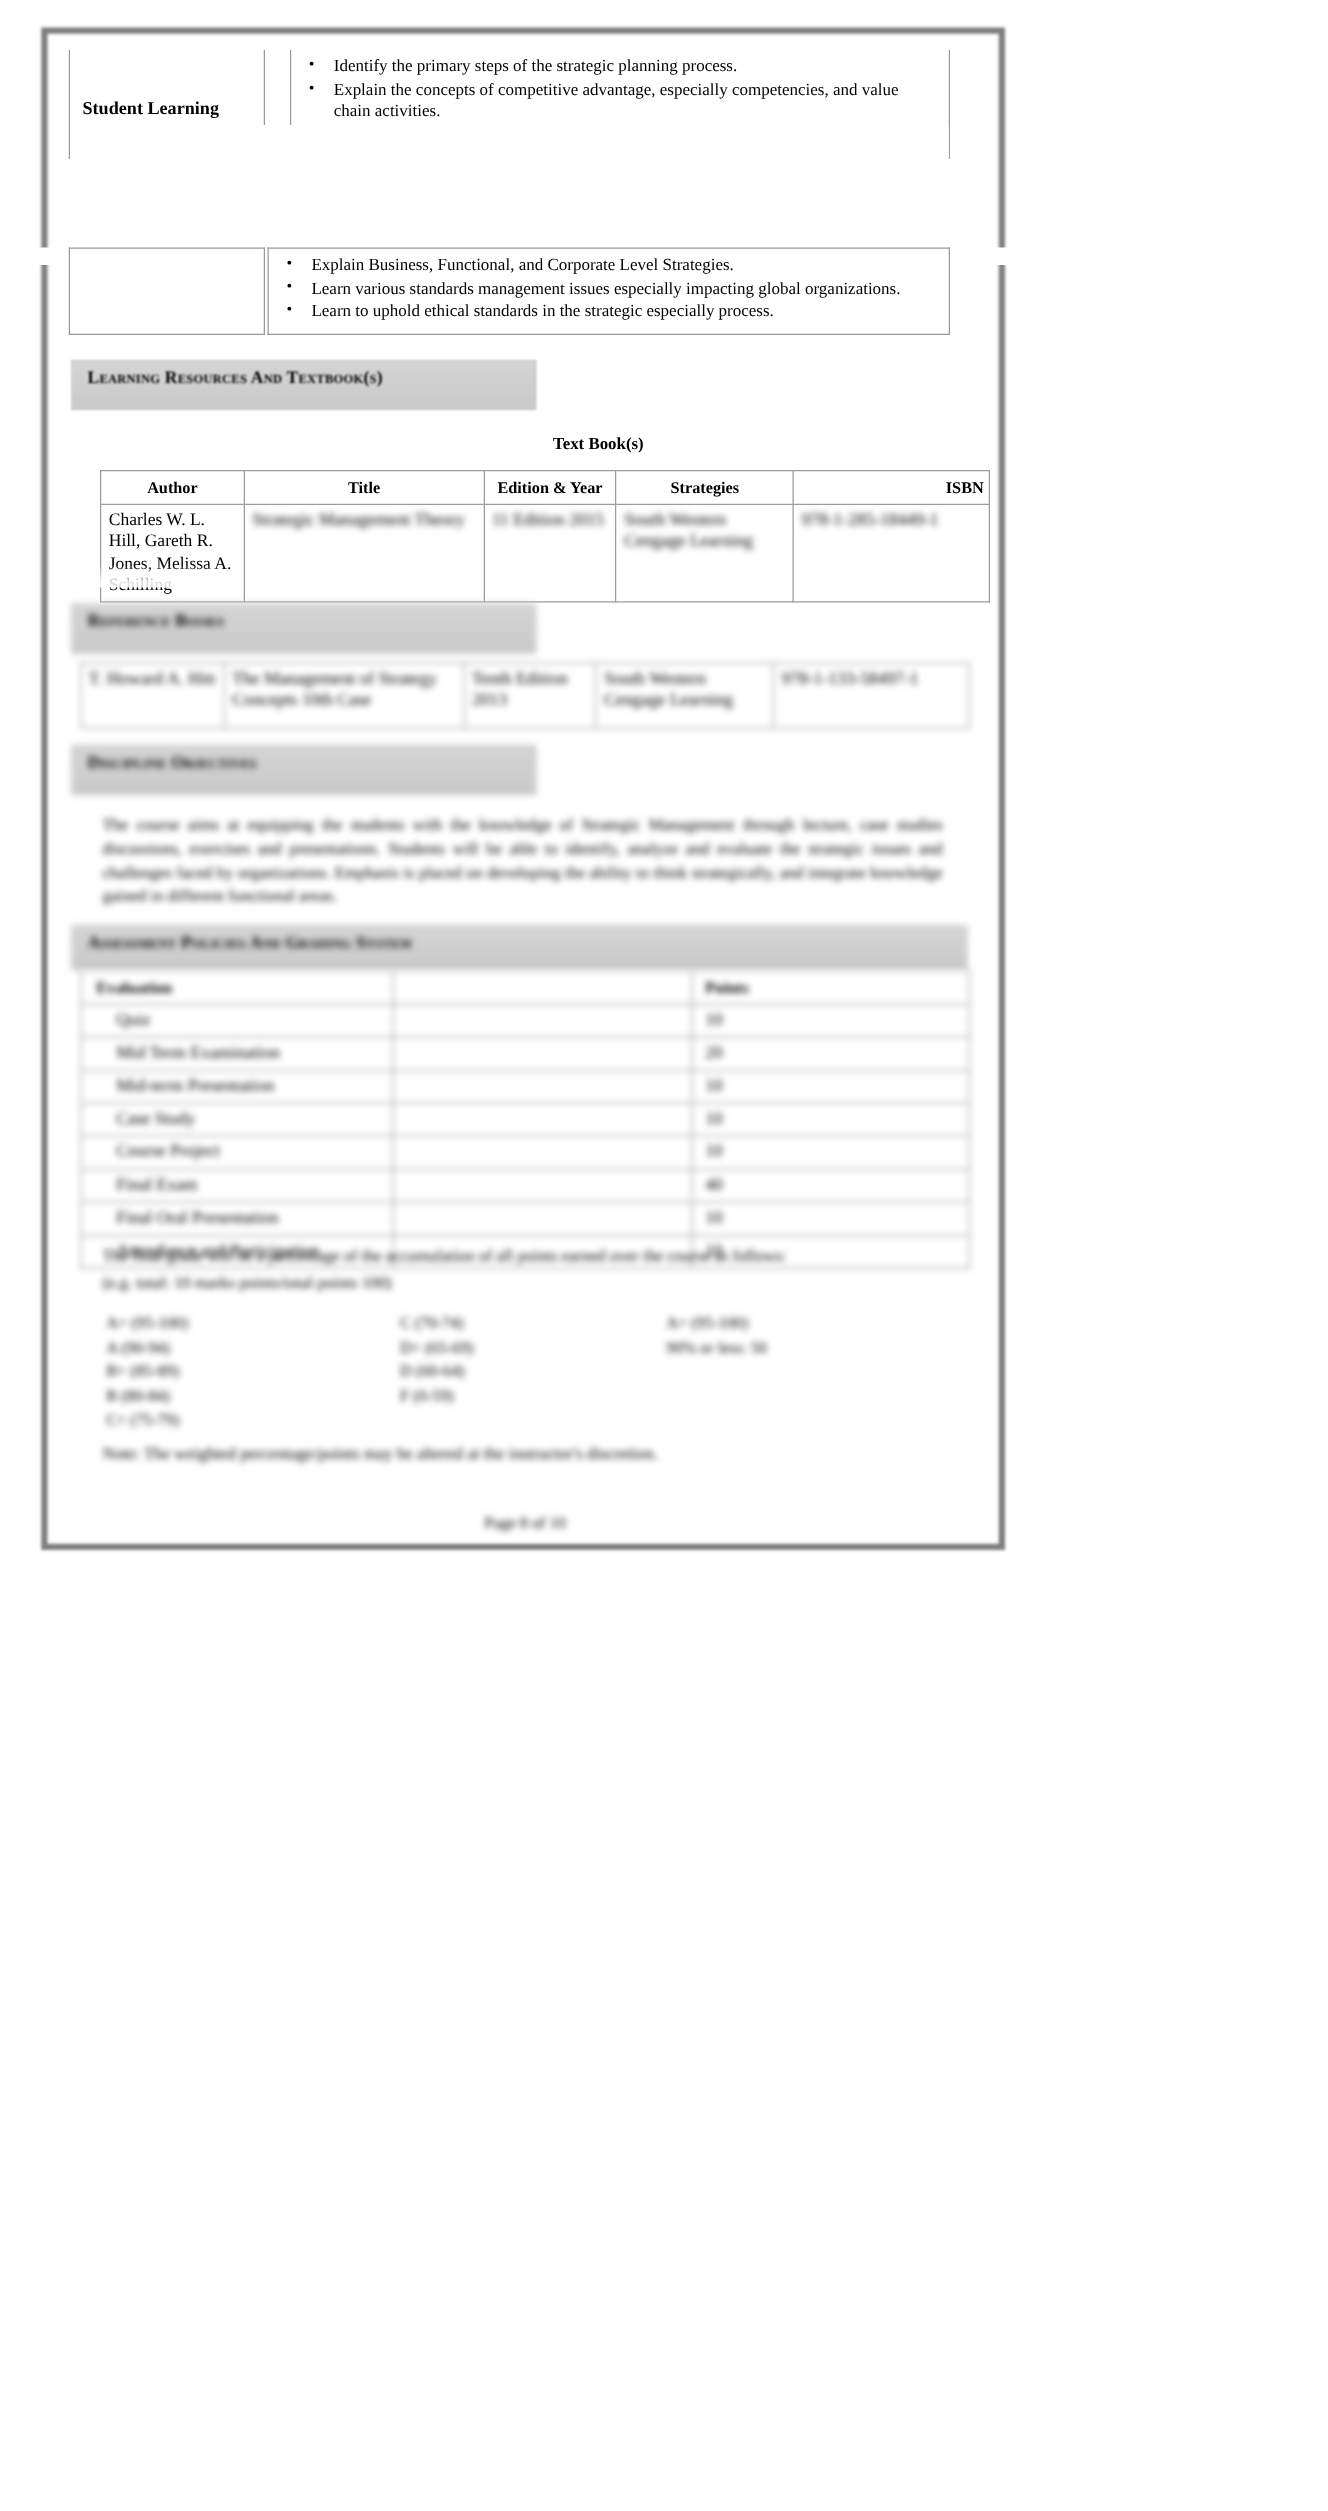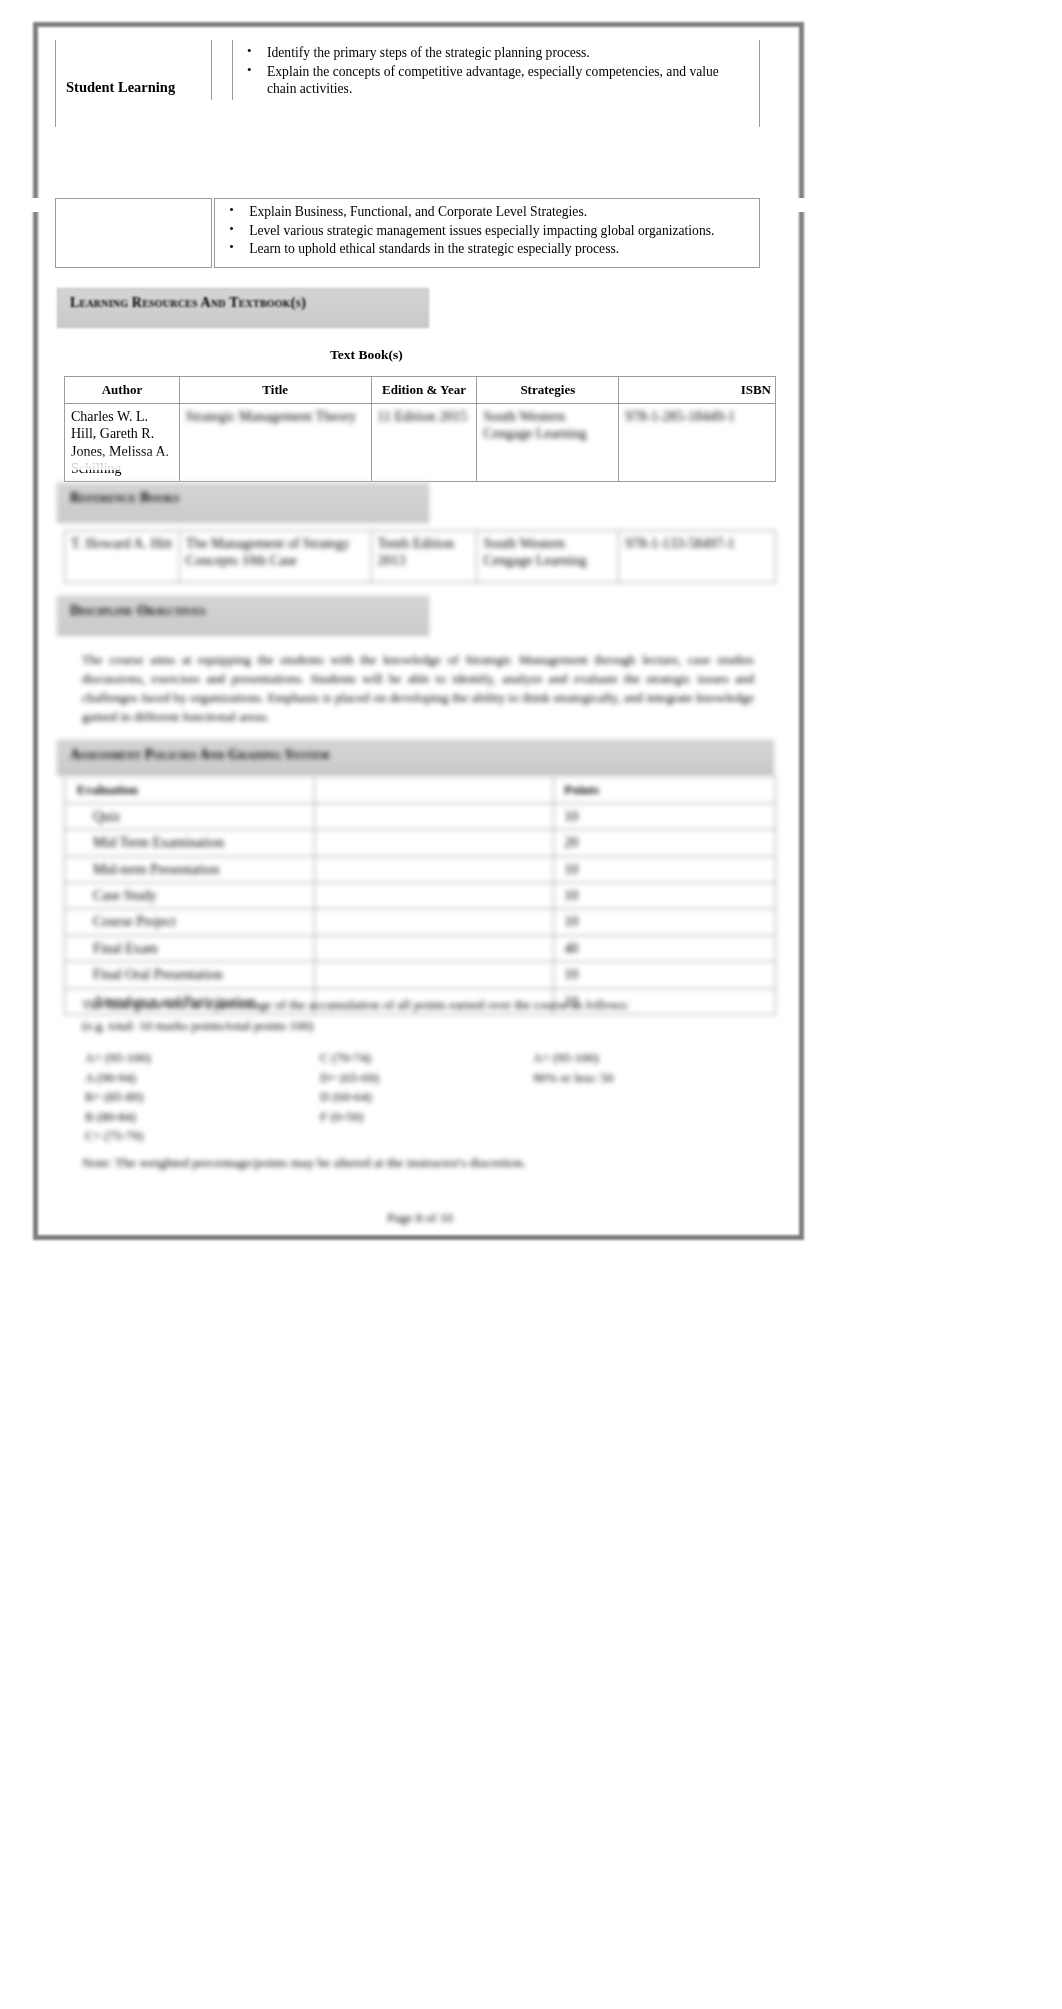--- a/index.html
+++ b/index.html
@@ -139,21 +139,21 @@
     padding: 5px 4px 5px 4px;
   }
   table.grid td {
     font-size: 14px;
     padding: 4px 6px;
     line-height: 1.24;
   }
 
   .centered-label {
     position: absolute;
-    text-align: left;
+    text-align: right;
     font-weight: bold;
     font-size: 13.5px;
   }
 
   
   .b1 { filter: blur(1.0px); }
   .b3 { filter: blur(2.6px); }
 
   .para {
     position: absolute;
@@ -206,35 +206,35 @@
 <div class="frame-mask" style="left:56px; top:100px; width:703px; height:96px;"></div>
 
 <table class="slo-band2">
   <tbody>
       <tr>
     <td class="slo-cell-label" style="padding-top:6px;">&nbsp;</td>
     <td class="pad-cell"></td>
     <td class="slo-cell-body">
       <ul class="bullets">
         <li>Explain Business, Functional, and Corporate Level Strategies.</li>
-        <li>Level various strategic management issues especially impacting global organizations.</li>
+        <li>Learn various standards management issues especially impacting global organizations.</li>
         <li>Learn to uphold ethical standards in the strategic especially process.</li>
       </ul>
     </td>
   </tr>
 </tbody>
   </table>
 
 <div class="section-bar b1" style="left:57px; top:288px; width:372px; height:40px;">
   <span class="bar-text">Learning Resources And Textbook(s)</span>
 </div>
 
 <div class="centered-label" style="left:330px; top:347px; width:185px;">Text Book(s)</div>
 
-<table class="grid" style="left:64px; top:376px; width:712px;">
+<table class="grid" style="left:80px; top:376px; width:712px;">
   <tbody>
       <tr>
     <th style="width:115px;">Author</th>
     <th style="width:192px;">Title</th>
     <th style="width:106px;">Edition &amp; Year</th>
     <th style="width:142px;">Strategies</th>
     <th style="width:157px; text-align:right; padding-left:8px;">ISBN</th>
   </tr>
   <tr style="height:72px;">
     <td>Charles W. L. Hill, Gareth R. Jones, Melissa A. Schilling</td>

